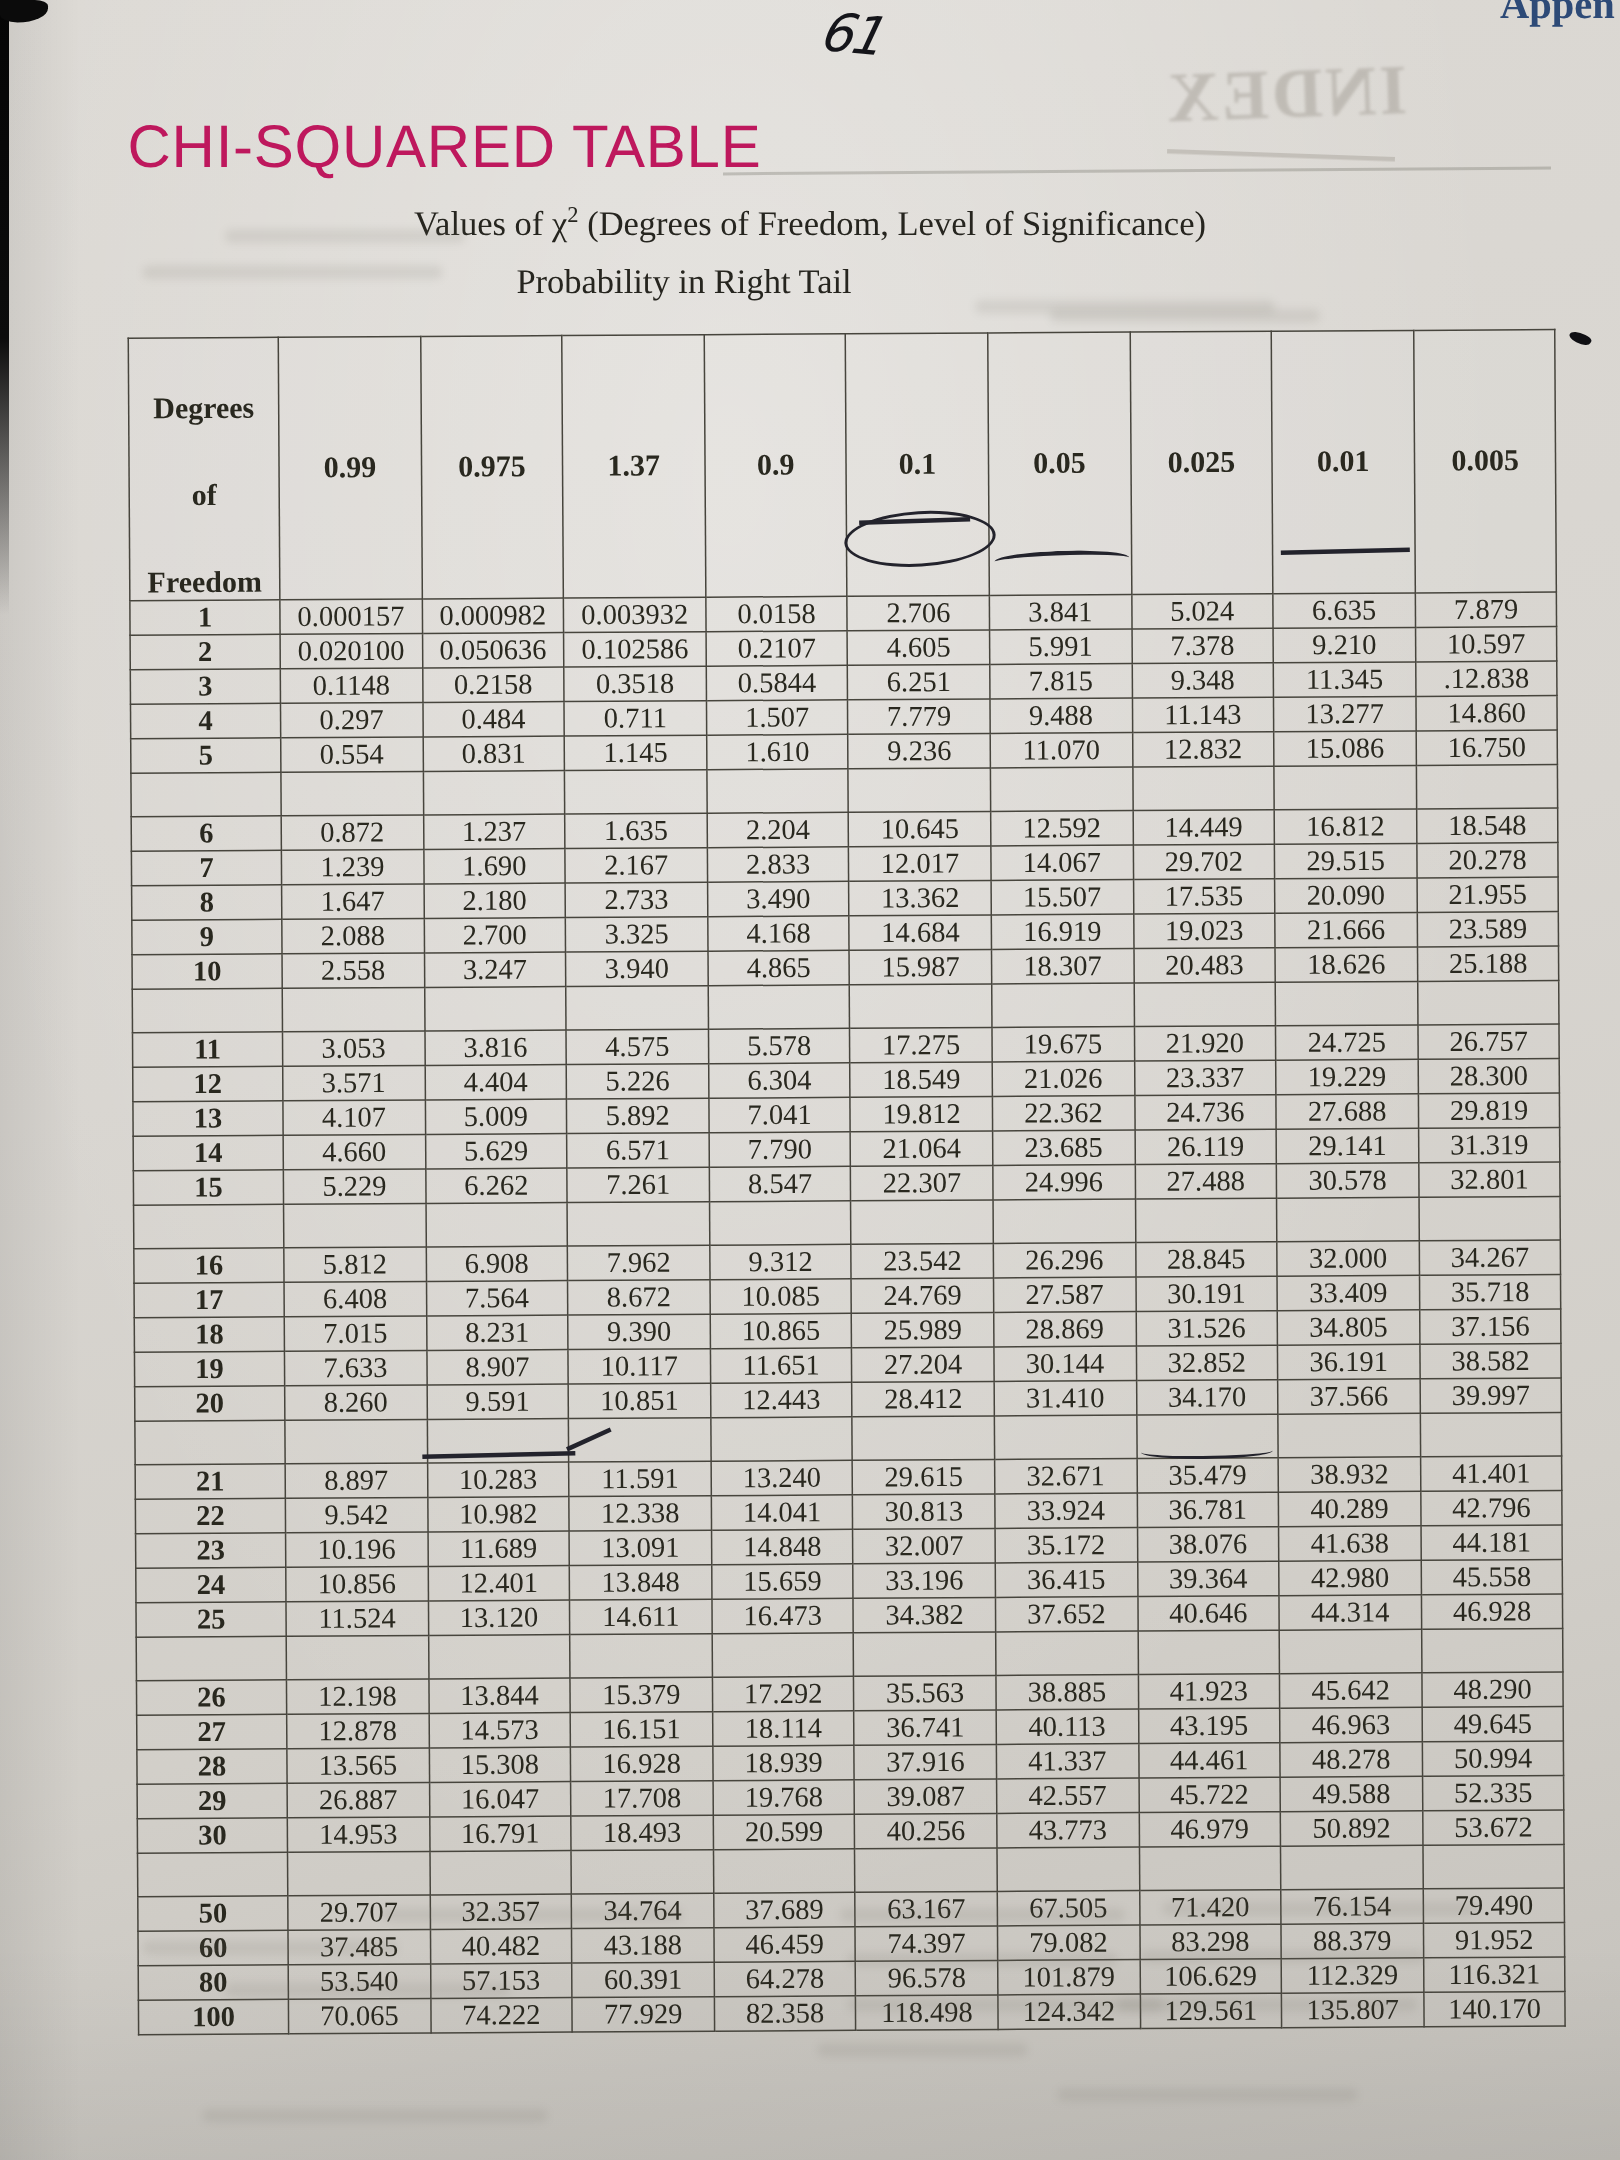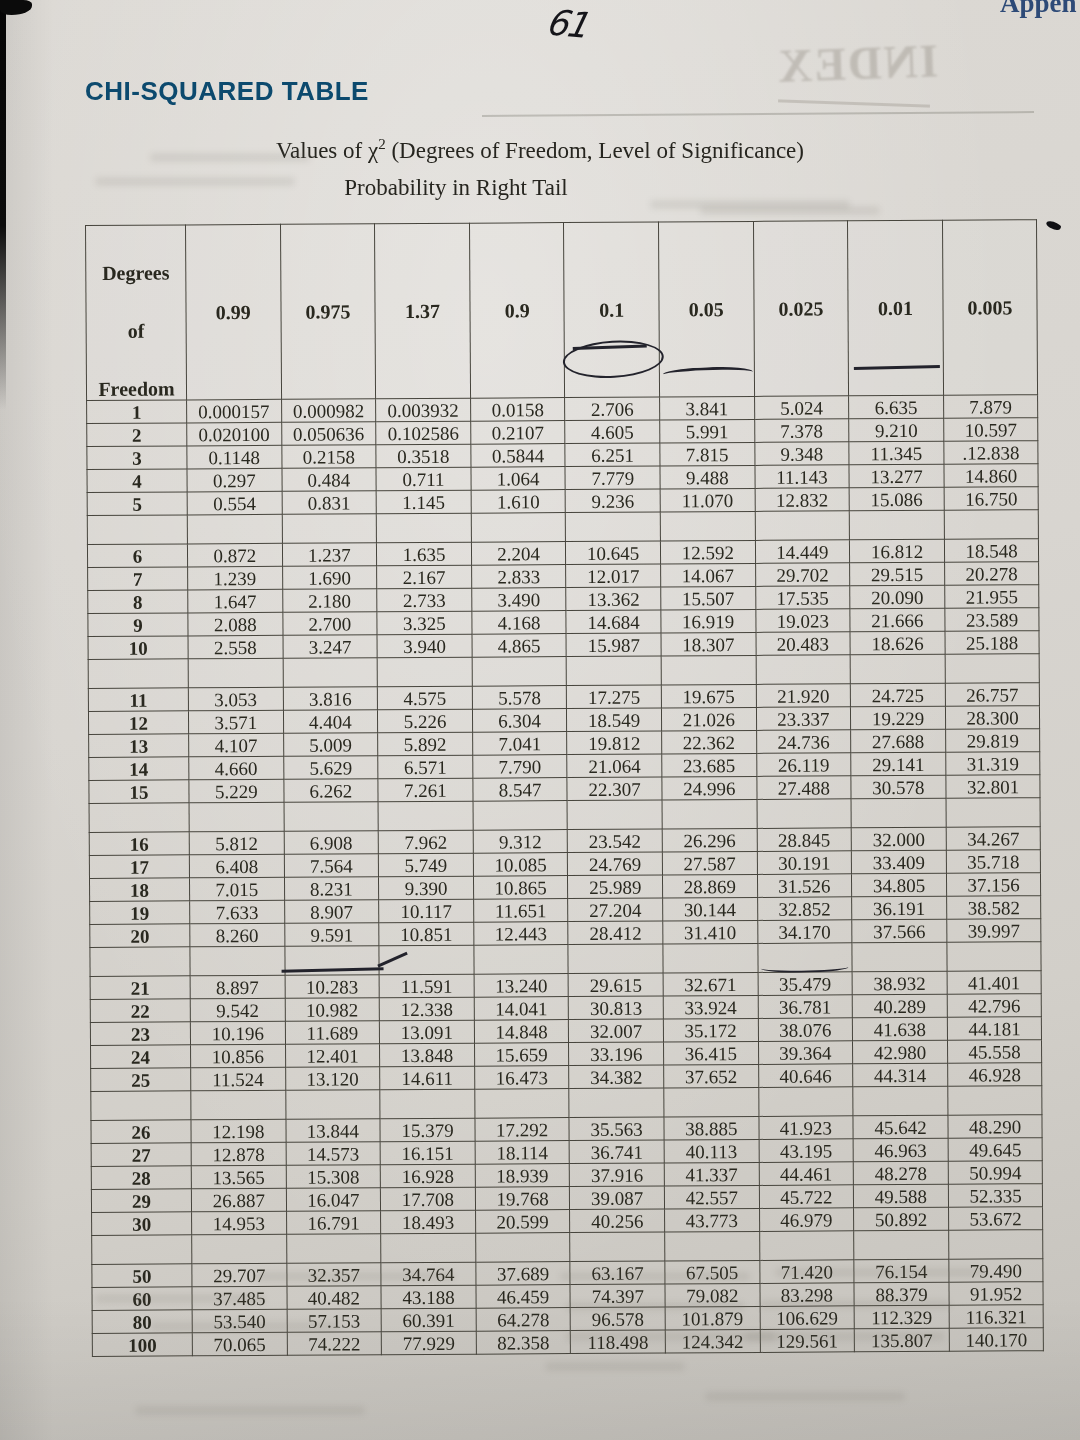--- a/index.html
+++ b/index.html
@@ -46,22 +46,22 @@
   }
   
   .handwritten-61{
     position:absolute;left:549px;top:4px;
     font-family:"DejaVu Sans",sans-serif;font-style:italic;font-size:35px;font-weight:500;
     color:#15151a;transform:skewX(-10deg) rotate(5deg);letter-spacing:-2px;
   }
   
   .title{
     position:absolute;left:85px;top:76px;
-    font-family:"Liberation Sans",sans-serif;font-weight:bold;font-size:26px;
-    letter-spacing:0.5px;color:#0c4a6e;
+    font-family:"Liberation Sans",sans-serif;font-weight:normal;font-size:40px;
+    letter-spacing:0.5px;color:#be185d;
   }
   .title-rule{
     position:absolute;left:482px;top:113px;width:552px;height:2px;
     background:rgba(95,92,84,0.28);transform:rotate(-0.4deg);
   }
   .subtitle1{
     position:absolute;left:0;top:136px;width:1080px;text-align:center;
     font-size:23px;color:#26251f;
   }
   .subtitle1 sup{font-size:15px;}
@@ -194,21 +194,21 @@
           <td>7.815</td>
           <td>9.348</td>
           <td>11.345</td>
           <td>.12.838</td>
         </tr>
         <tr>
           <td class="df">4</td>
           <td>0.297</td>
           <td>0.484</td>
           <td>0.711</td>
-          <td>1.064</td>
+          <td>1.507</td>
           <td>7.779</td>
           <td>9.488</td>
           <td>11.143</td>
           <td>13.277</td>
           <td>14.860</td>
         </tr>
         <tr>
           <td class="df">5</td>
           <td>0.554</td>
           <td>0.831</td>
@@ -385,21 +385,21 @@
           <td>23.542</td>
           <td>26.296</td>
           <td>28.845</td>
           <td>32.000</td>
           <td>34.267</td>
         </tr>
         <tr>
           <td class="df">17</td>
           <td>6.408</td>
           <td>7.564</td>
-          <td>5.749</td>
+          <td>8.672</td>
           <td>10.085</td>
           <td>24.769</td>
           <td>27.587</td>
           <td>30.191</td>
           <td>33.409</td>
           <td>35.718</td>
         </tr>
         <tr>
           <td class="df">18</td>
           <td>7.015</td>

